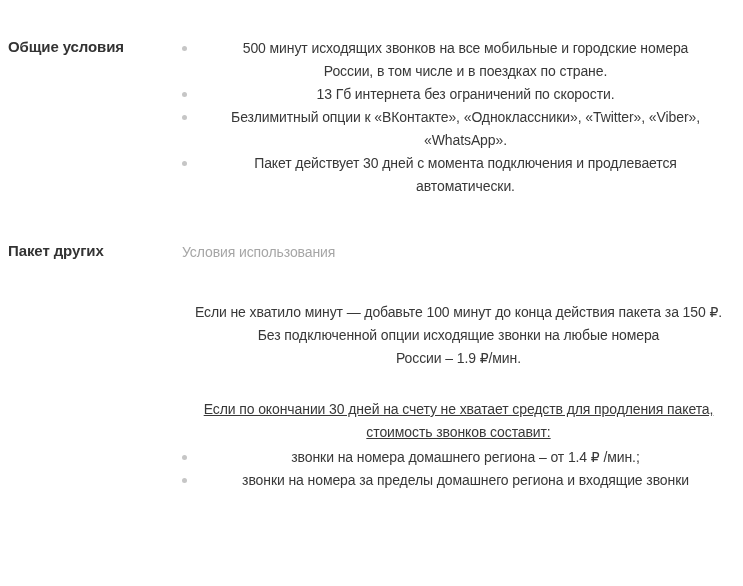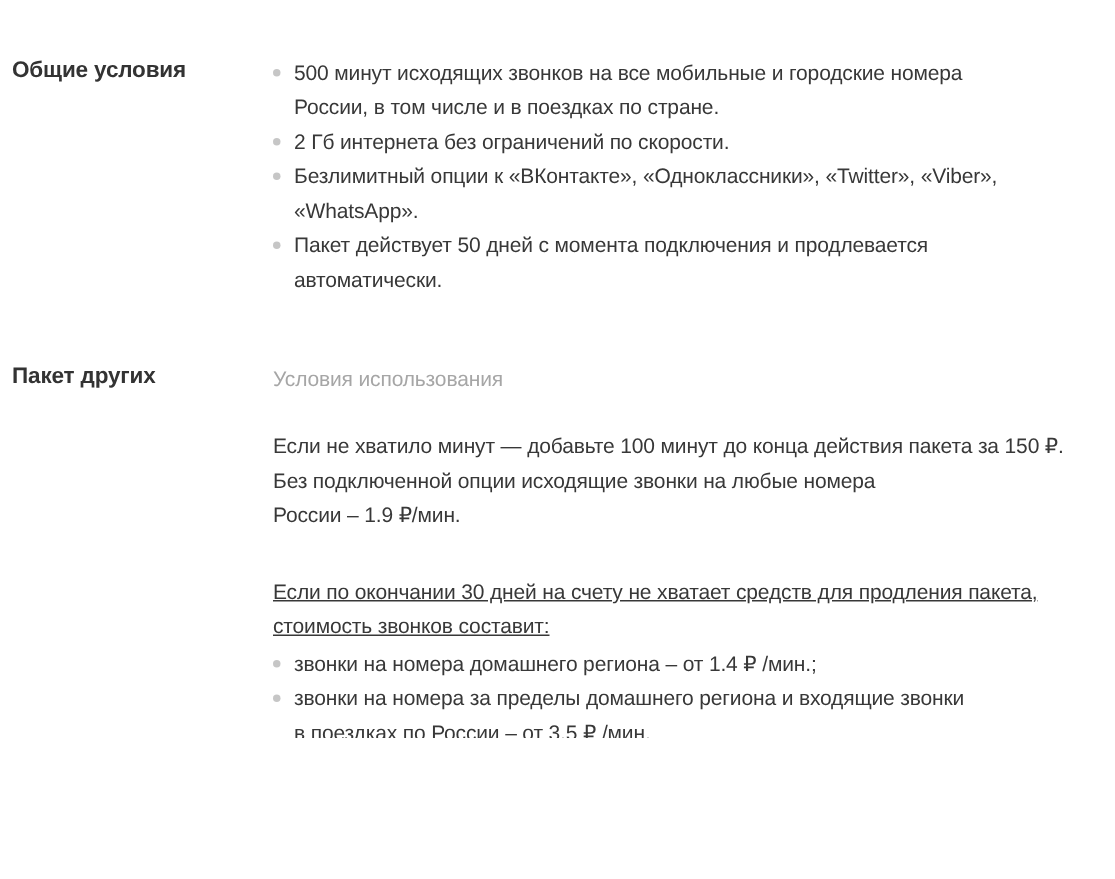--- a/index.html
+++ b/index.html
@@ -29,42 +29,42 @@
     padding-left: 8px;
     font-size: 15px;
     font-weight: bold;
     color: #333333;
     line-height: 20px;
   }
   .row-content {
     flex: 1 1 auto;
     max-width: 553px;
   }
-  .prewrap { white-space: pre-line; }
+  .prewrap { white-space: pre-line; text-align: center; }
   ul.bullets {
     list-style: none;
   }
   ul.bullets li {
     display: flex;
     align-items: flex-start;
   }
   .dot {
     flex: 0 0 5px;
     width: 5px;
     height: 5px;
     border-radius: 50%;
     background: #c6c6c6;
     margin-top: 9px;
     margin-right: 9px;
   }
   .li-text { flex: 1 1 auto; }
   .para-intro   { margin-bottom: 21px; }
   .muted-link {
     color: #a6a6a6;
-    margin-bottom: 22px;
+    margin-bottom: 37px;
     cursor: pointer;
     display: inline-block;
   }
   .muted-wrap { margin-bottom: 0; }
   .para-add     { margin-bottom: 28px; }
   .para-expiry  { margin-bottom: 2px; text-decoration: underline; }
 </style>
 </head>
 <body>
 
@@ -74,30 +74,30 @@
     <div class="row-label">Общие условия</div>
     <div class="row-content">
       <ul class="bullets">
         <li>
           <span class="dot"></span>
           <span class="li-text prewrap">500 минут исходящих звонков на все мобильные и городские номера
 России, в том числе и в поездках по стране.</span>
         </li>
         <li>
           <span class="dot"></span>
-          <span class="li-text prewrap">2 Гб интернета без ограничений по скорости.</span>
+          <span class="li-text prewrap">13 Гб интернета без ограничений по скорости.</span>
         </li>
         <li>
           <span class="dot"></span>
           <span class="li-text prewrap">Безлимитный опции к «ВКонтакте», «Одноклассники», «Twitter», «Viber»,
 «WhatsApp».</span>
         </li>
         <li>
           <span class="dot"></span>
-          <span class="li-text prewrap">Пакет действует 50 дней с момента подключения и продлевается
+          <span class="li-text prewrap">Пакет действует 30 дней с момента подключения и продлевается
 автоматически.</span>
         </li>
       </ul>
     </div>
   </section>
 
   <section class="row row-minutes">
     <div class="row-label">Пакет других</div>
     <div class="row-content">
 

